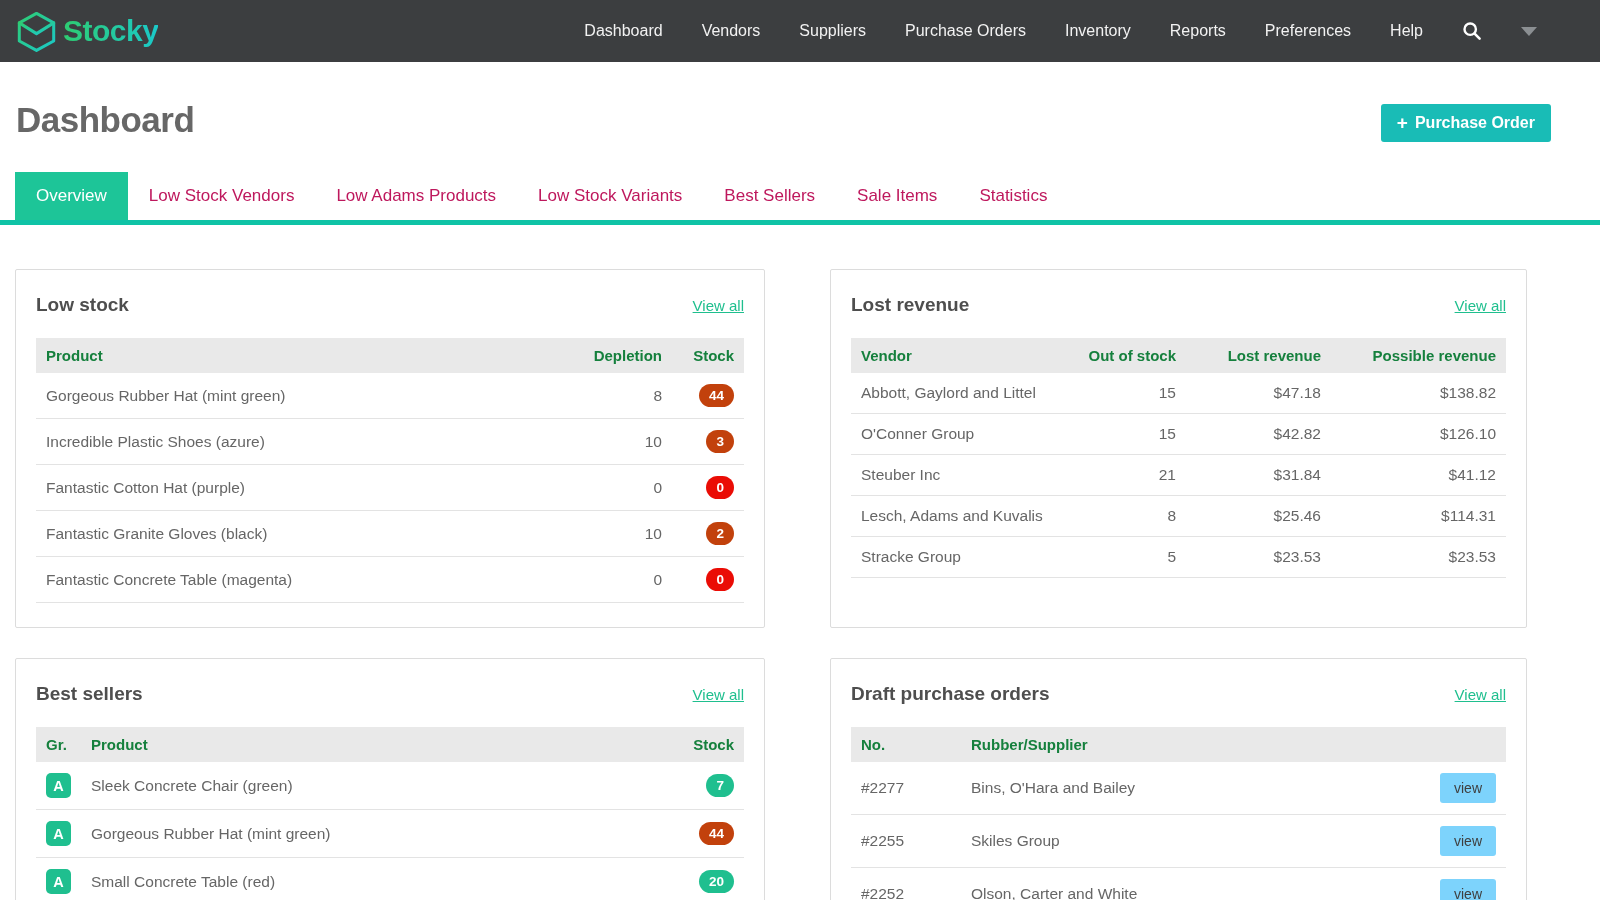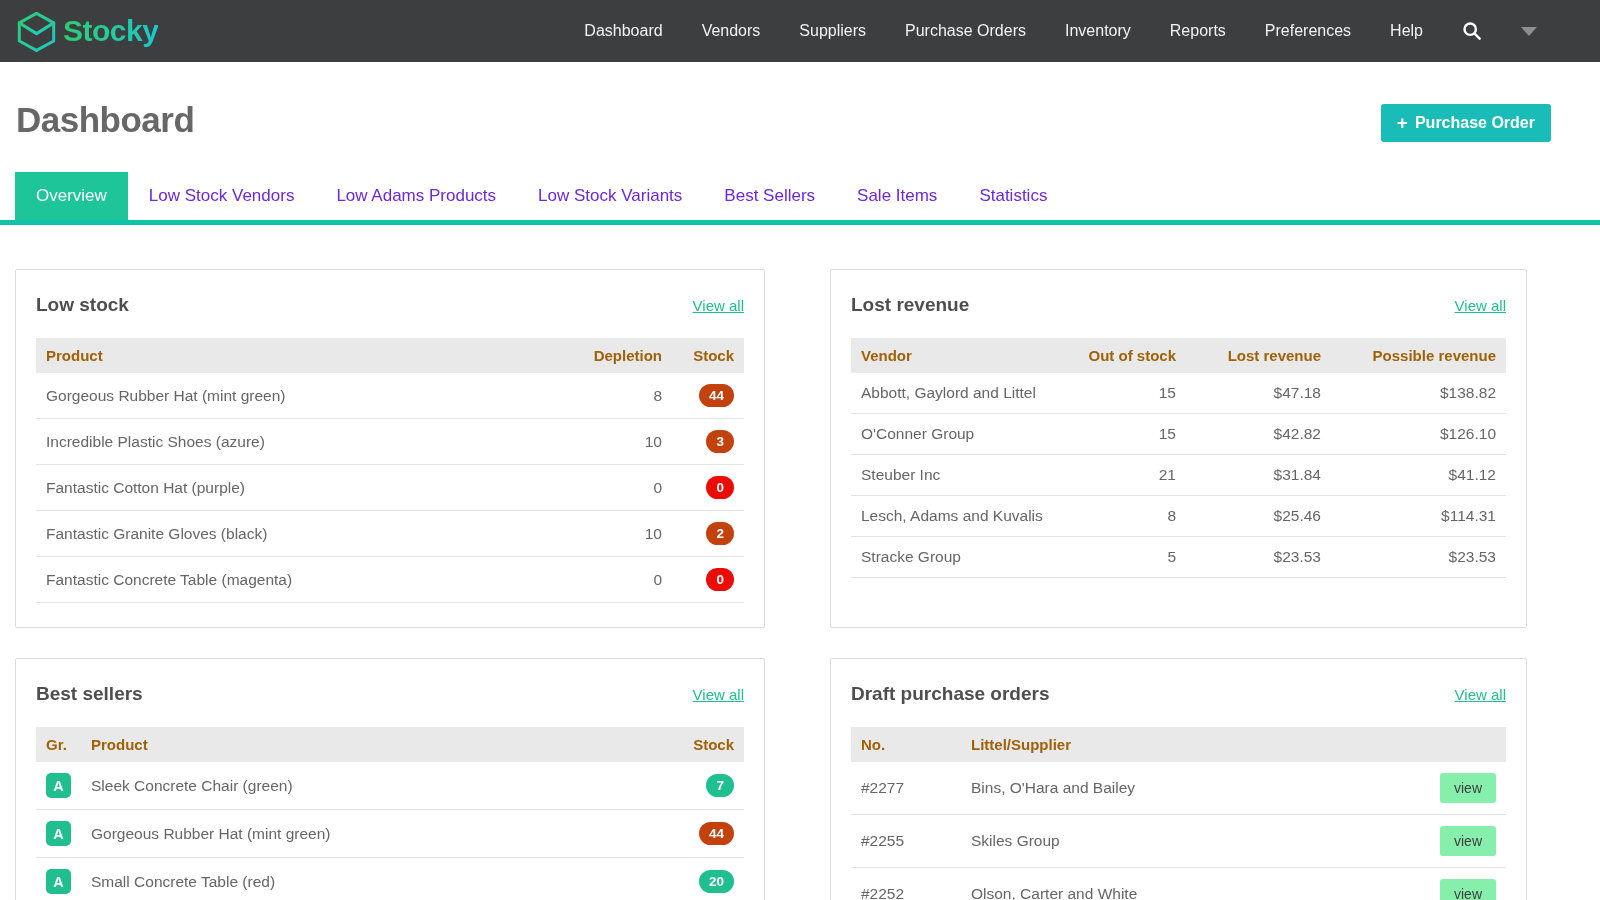--- a/index.html
+++ b/index.html
@@ -48,21 +48,21 @@
     background:#19bcb6; color:#fff; border:none; border-radius:3px;
     font-family:inherit; font-size:16px; font-weight:bold;
     padding:10px 16px; display:flex; align-items:center; gap:7px;
     cursor:pointer; margin-top:4px;
   }
   .po-btn .plus { font-size:19px; font-weight:bold; line-height:14px; }
 
   
   .tabs { display:flex; padding-left:15px; margin-top:30px; }
   .tab {
-    font-family:inherit; font-size:17px; color:#6d28d9;
+    font-family:inherit; font-size:17px; color:#be185d;
     background:transparent; border:none; padding:14px 21px;
     cursor:pointer; white-space:nowrap;
   }
   .tab.active { background:#1dc598; color:#ffffff; }
   .tab-underline { height:5px; background:#0fc3a6; }
 
   
   .grid {
     display:grid; grid-template-columns:750px 1fr;
     column-gap:65px; row-gap:30px;
@@ -74,21 +74,21 @@
   }
   .card.cut { min-height:310px; }
   .card-head { display:flex; justify-content:space-between; align-items:center; margin-bottom:22px; }
   .card-title { margin:0; font-size:19px; font-weight:bold; color:#4e4e4e; }
   .view-all { color:#1fbf8e; font-size:15px; text-decoration:underline; cursor:pointer; }
 
   
   table { width:100%; border-collapse:collapse; font-size:15.5px; color:#666; }
   thead th {
     background:#e9e9e9; text-align:left; font-size:15px; font-weight:bold;
-    color:#a16207; padding:9px 10px; white-space:nowrap;
+    color:#15803d; padding:9px 10px; white-space:nowrap;
   }
   tbody td { padding:11px 10px; border-bottom:1px solid #e3e3e3; vertical-align:middle; }
   .num { text-align:right; }
   .col-depletion { width:110px; }
   .col-stock { width:72px; text-align:right; }
   .col-oos { width:130px; }
   .col-lr { width:145px; }
   .col-pr { width:175px; }
   .col-gr { width:44px; }
   .col-no { width:110px; }
@@ -103,21 +103,21 @@
   .pill.red    { background:#ea0c05; }
   .pill.green  { background:#1fbf8f; }
 
   .grade {
     display:inline-flex; width:25px; height:25px; border-radius:5px;
     background:#1fbf8f; color:#fff; font-weight:bold; font-size:14.5px;
     align-items:center; justify-content:center;
   }
 
   .view-btn {
-    background:#86efac; border:none; border-radius:3px;
+    background:#7dd3fc; border:none; border-radius:3px;
     font-family:inherit; font-size:14px; color:#3f3f3f;
     padding:7px 14px; cursor:pointer;
   }
 </style>
 </head>
 <body>
 
 <header class="navbar">
   <div class="brand">
     <svg viewBox="0 0 100 100" fill="none">
@@ -348,21 +348,21 @@
 
     <section class="card cut">
       <div class="card-head">
         <h2 class="card-title">Draft purchase orders</h2>
         <a class="view-all">View all</a>
       </div>
       <table>
         <thead>
           <tr>
             <th class="col-no">No.</th>
-            <th>Littel/Supplier</th>
+            <th>Rubber/Supplier</th>
             <th class="col-action"></th>
           </tr>
         </thead>
         <tbody>
   <tr>
     <td>#2277</td>
     <td>Bins, O'Hara and Bailey</td>
     <td class="col-action">
       <button class="view-btn">view</button>
     </td>

